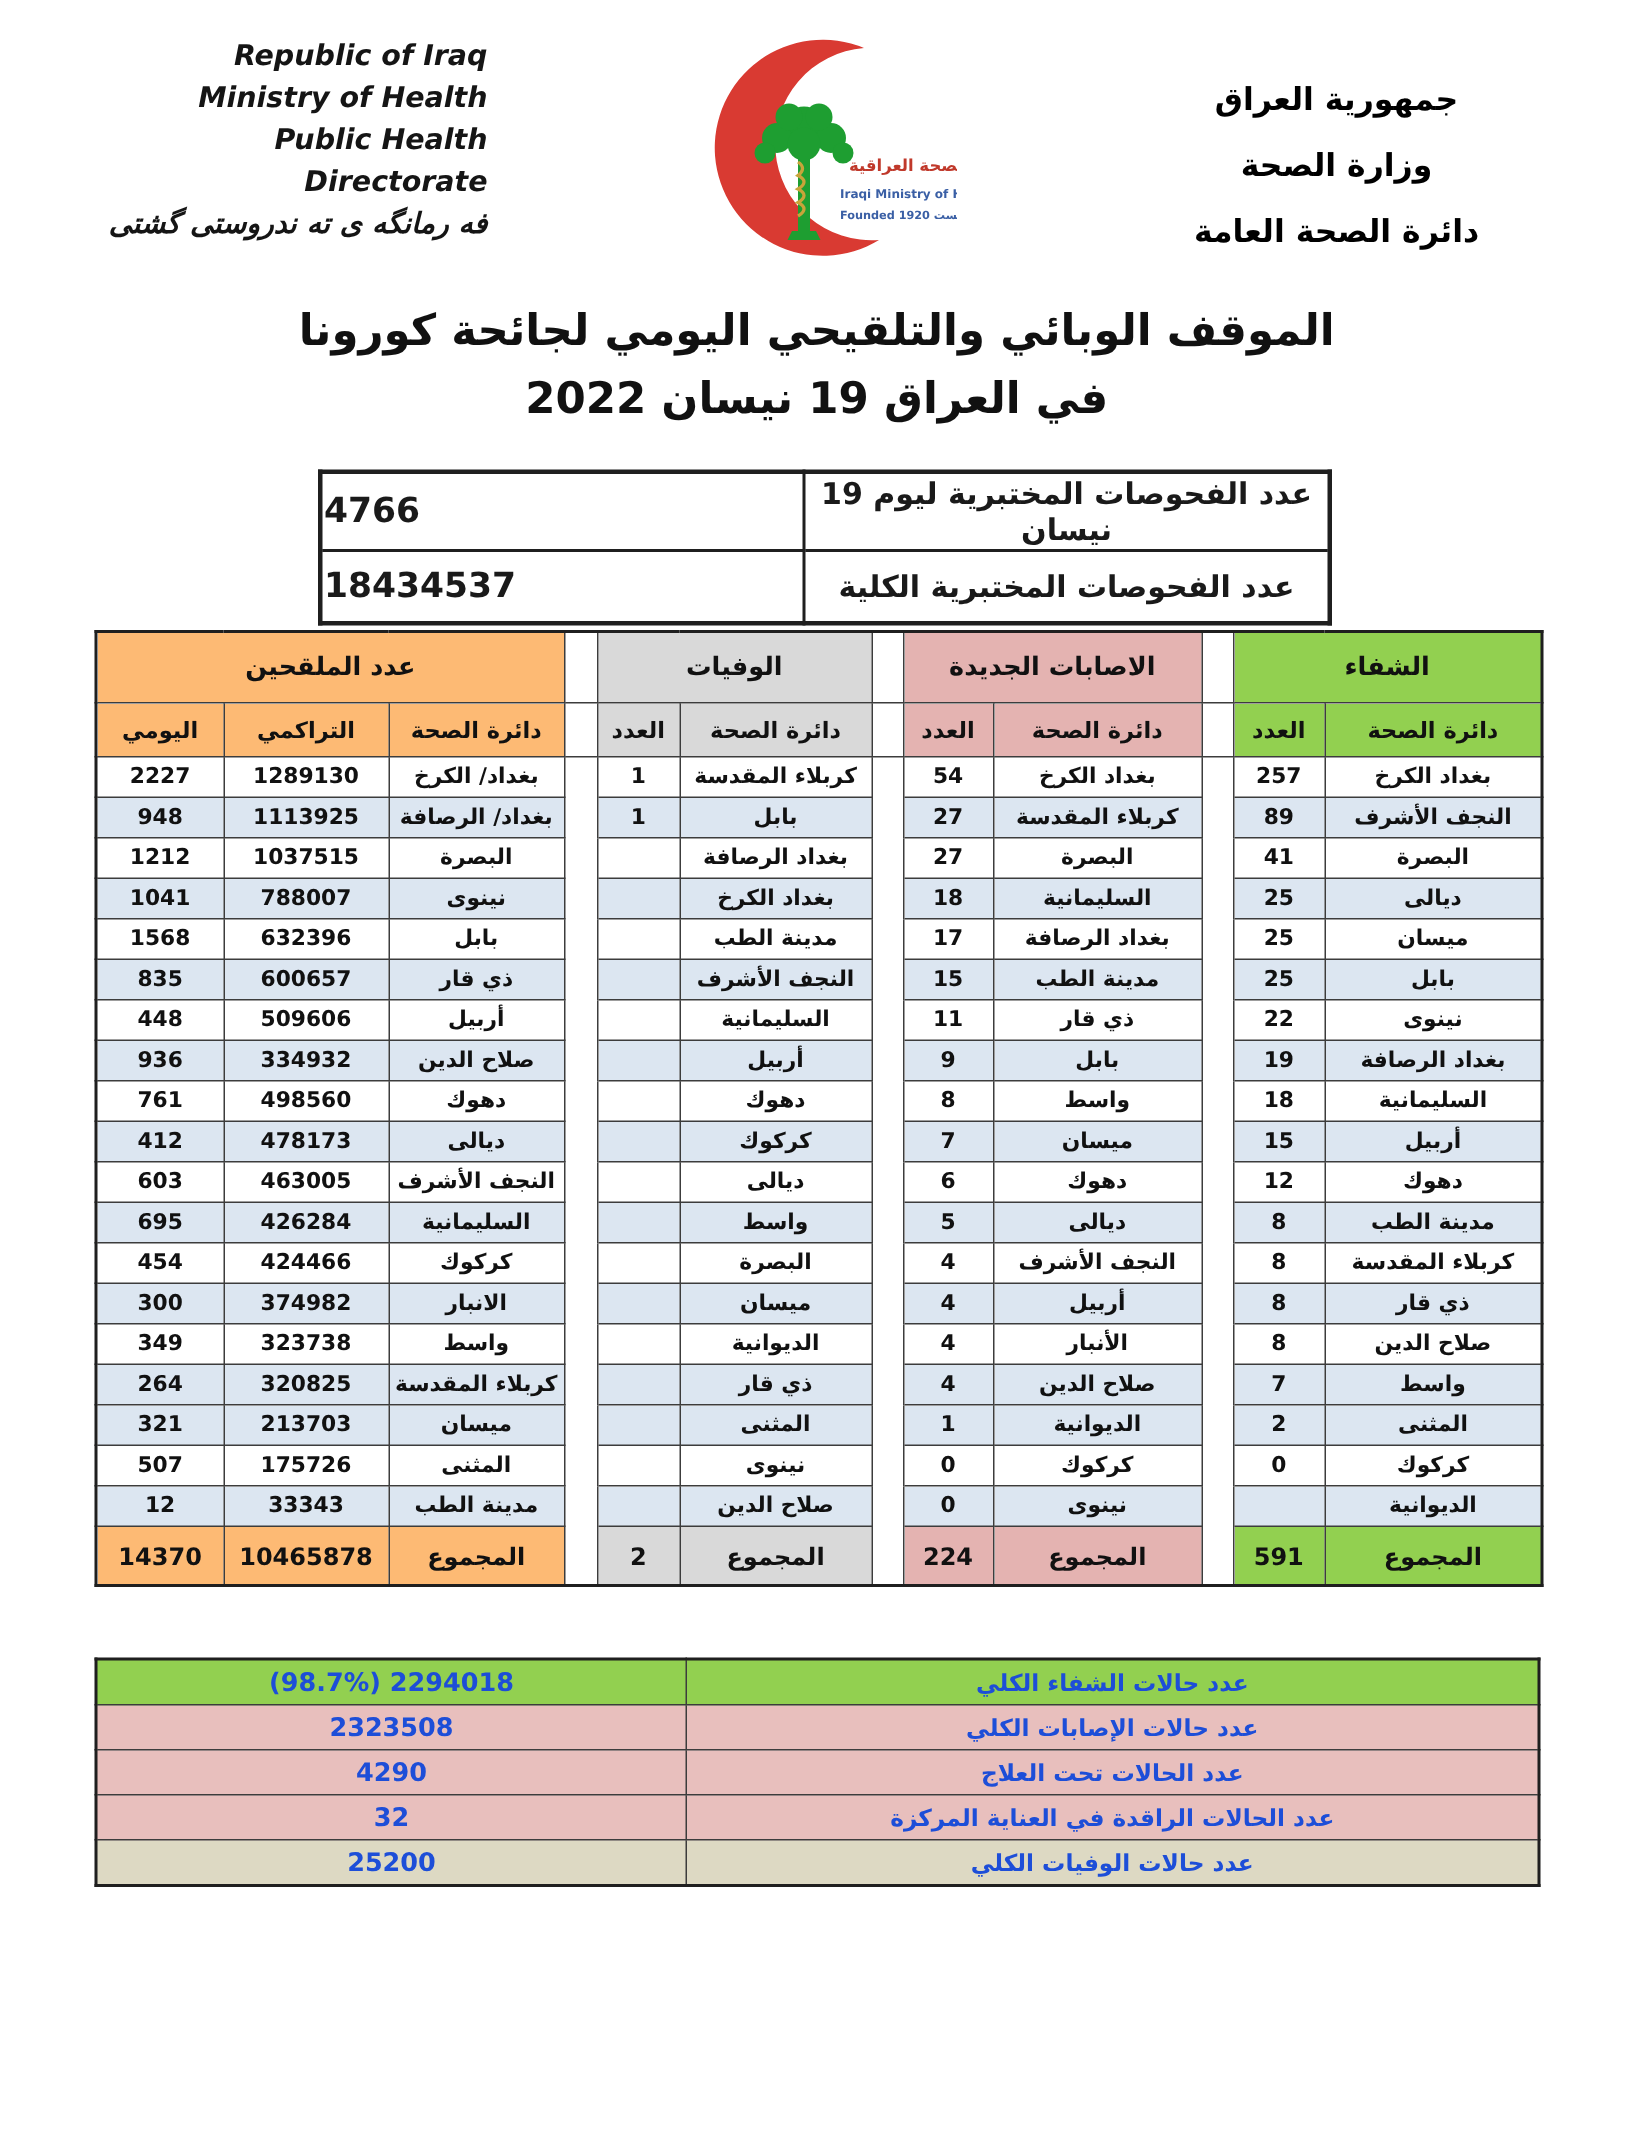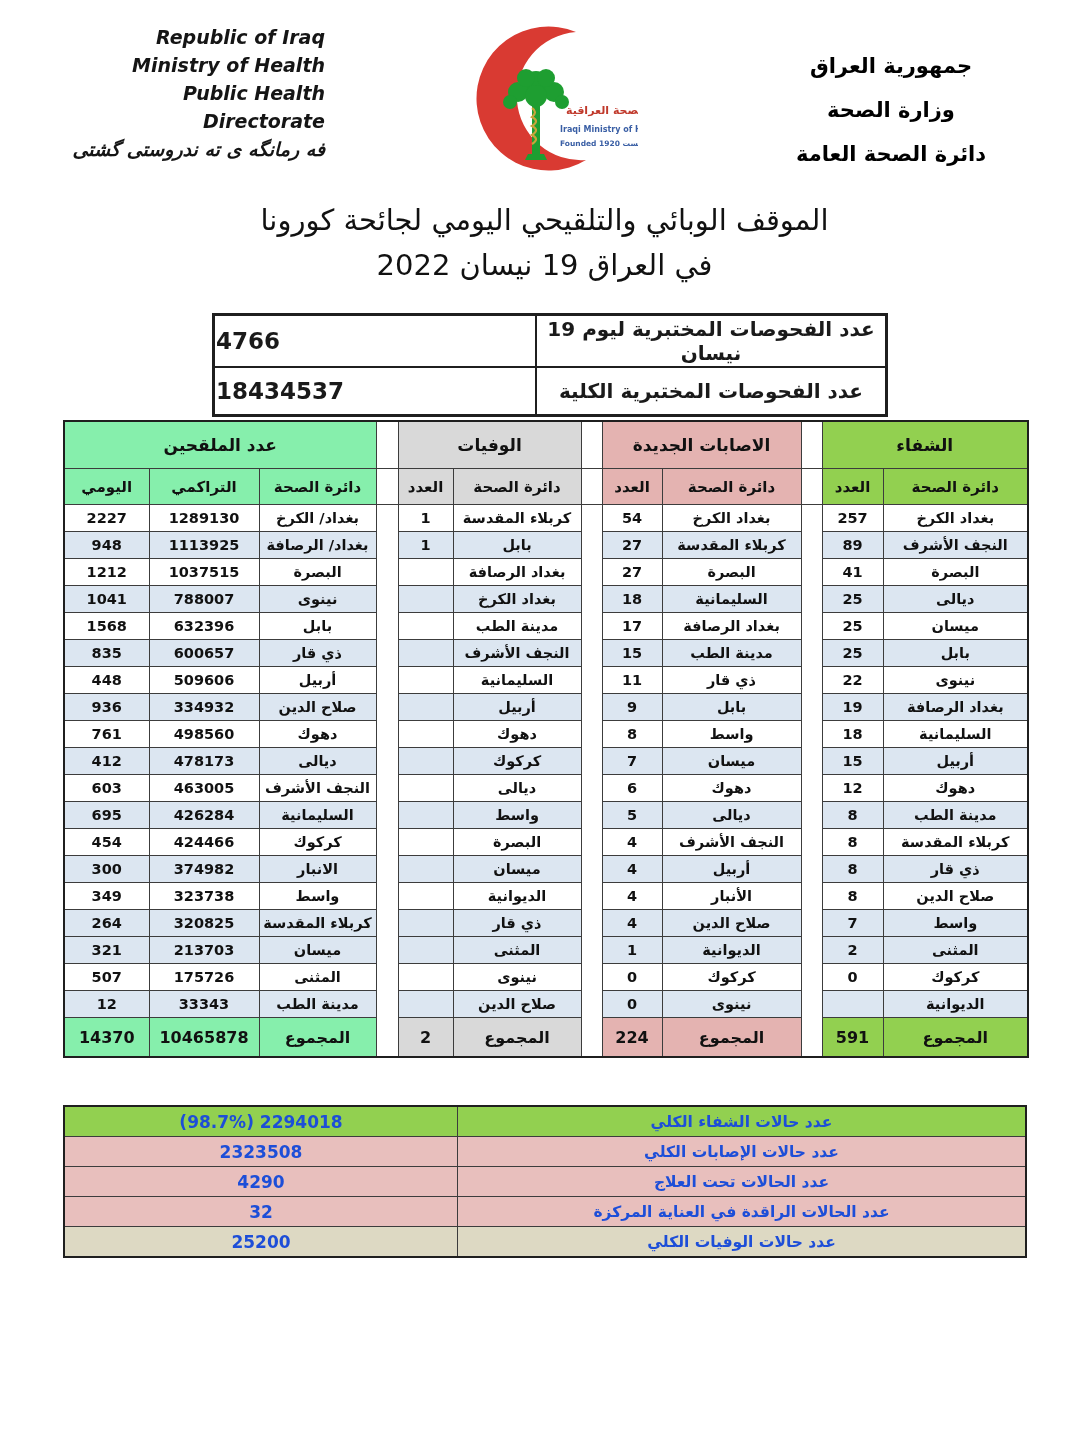--- a/index.html
+++ b/index.html
@@ -19,21 +19,21 @@
   }
   .header-left .kurdish{font-size:19px;direction:rtl;}
   .header-right{
     position:absolute;right:68px;top:22px;width:260px;
     text-align:center;font-weight:bold;font-size:21px;line-height:44px;color:#000000;direction:rtl;
   }
   .logo{position:absolute;left:448px;top:0px;width:190px;height:165px;}
   
   .title{
     position:absolute;top:198px;left:0;width:100%;
-    text-align:center;font-weight:normal;color:#111;direction:rtl;
+    text-align:center;font-weight:bold;color:#111;direction:rtl;
   }
   .title .t1{font-size:29px;line-height:44px;}
   .title .t2{font-size:29px;line-height:46px;}
   
   table{border-collapse:collapse;}
   .tests-table{
     position:absolute;top:313px;left:212px;width:676px;
     border:3px solid #1f1f1f;table-layout:fixed;
   }
   .tests-table td{border:2px solid #1f1f1f;height:44px;font-weight:bold;}
@@ -48,21 +48,21 @@
     border:1.5px solid #3c3c3c;font-weight:bold;color:#111;
     padding:0;text-align:center;overflow:hidden;white-space:nowrap;
   }
   .main-table .sec-title{height:46px;font-size:17px;}
   .main-table .col-head{height:35px;font-size:15px;}
   .main-table tbody td{height:26px;font-size:14.5px;}
   .main-table tbody td.name{direction:rtl;}
   .main-table tr.stripe td.num, .main-table tr.stripe td.name{background:#dce6f1;}
   .main-table td.gap{background:#ffffff;border-top:none;border-bottom:none;}
   .main-table .total-row td{height:38px;font-size:16px;}
-  .bg-blue{background:#86efac;}
+  .bg-blue{background:#fdba74;}
   .bg-gray{background:#d9d9d9;}
   .bg-pink{background:#e4b3b1;}
   .bg-green{background:#92d050;}
   
   .summary-table{
     position:absolute;top:1105px;left:63px;width:964px;
     table-layout:fixed;border:2.5px solid #1f1f1f;
   }
   .summary-table td{
     border:1.5px solid #3c3c3c;height:27px;font-weight:bold;text-align:center;color:#1d4ed8;

